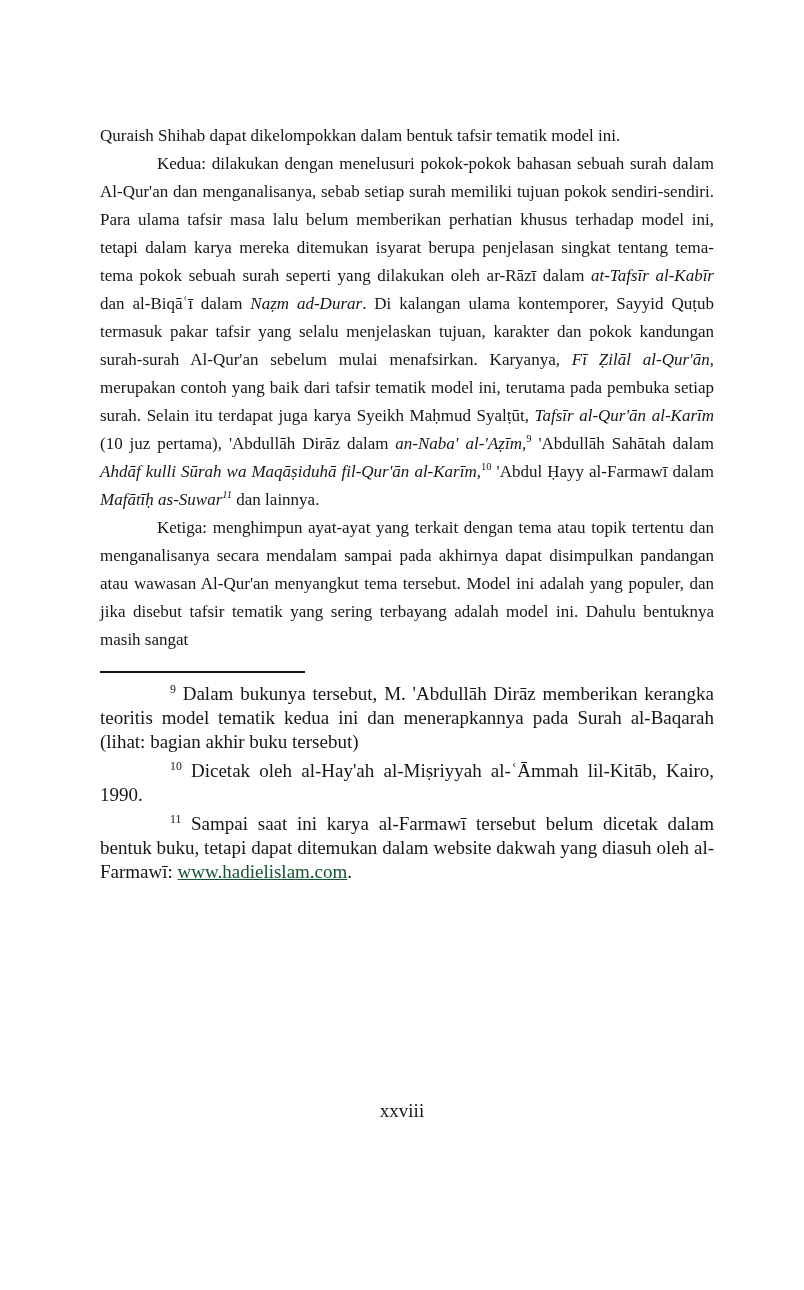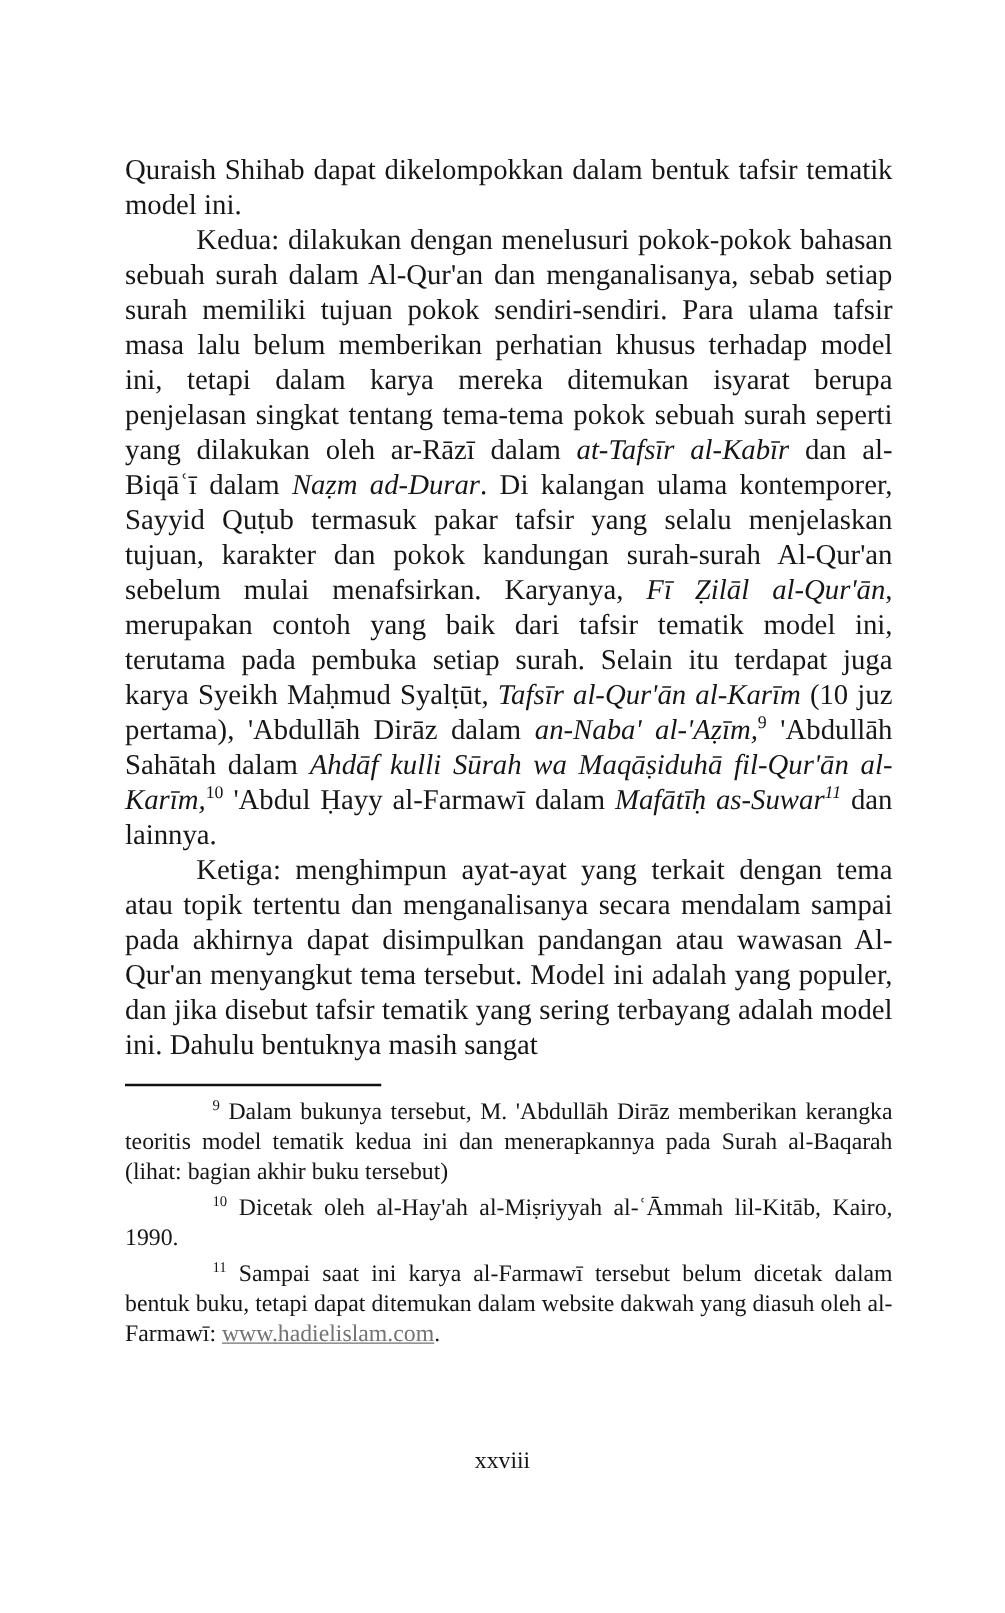--- a/index.html
+++ b/index.html
@@ -14,21 +14,21 @@
     color: #161616;
     overflow: hidden;
   }
   .content {
     position: absolute;
     left: 100px;
     top: 122px;
     width: 614px;
   }
   .body-text p.para {
-    font-size: 23px;
+    font-size: 17px;
     line-height: 28px;
     text-align: justify;
   }
   .body-text p.para.indent { text-indent: 57px; }
   .it { font-style: italic; margin-top: 32px; }
   sup {
     font-size: 0.62em;
     vertical-align: super;
     line-height: 0;
   }
@@ -45,21 +45,21 @@
     text-align: justify;
     text-indent: 70px;
   }
   .footnotes p.footnote + p.footnote { margin-top: 5px; }
   .link {
     text-decoration: underline;
     cursor: pointer;
   }
   .page-number {
     position: absolute;
-    top: 1155px;
+    top: 1097px;
     left: 0;
     width: 100%;
     text-align: center;
     font-size: 19px;
     line-height: 28px;
     color: #161616;
   }
 </style>
 </head>
 <body>
@@ -68,17 +68,17 @@
   <div class="content">
     <div class="body-text">
         <p class="para"><span>Quraish Shihab dapat dikelompokkan dalam bentuk tafsir tematik model ini.</span></p>
         <p class="para indent"><span>Kedua: dilakukan dengan menelusuri pokok-pokok bahasan sebuah surah dalam Al-Qur'an dan menganalisanya, sebab setiap surah memiliki tujuan pokok sendiri-sendiri. Para ulama tafsir masa lalu belum memberikan perhatian khusus terhadap model ini, tetapi dalam karya mereka ditemukan isyarat berupa penjelasan singkat tentang tema-tema pokok sebuah surah seperti yang dilakukan oleh ar-Rāzī dalam </span><span class="it">at-Tafsīr al-Kabīr</span><span> dan al-Biqāʿī dalam </span><span class="it">Naẓm ad-Durar</span><span>. Di kalangan ulama kontemporer, Sayyid Quṭub termasuk pakar tafsir yang selalu menjelaskan tujuan, karakter dan pokok kandungan surah-surah Al-Qur'an sebelum mulai menafsirkan. Karyanya, </span><span class="it">Fī Ẓilāl al-Qur'ān</span><span>, merupakan contoh yang baik dari tafsir tematik model ini, terutama pada pembuka setiap surah. Selain itu terdapat juga karya Syeikh Maḥmud Syalṭūt, </span><span class="it">Tafsīr al-Qur'ān al-Karīm</span><span> (10 juz pertama), 'Abdullāh Dirāz dalam </span><span class="it">an-Naba' al-'Aẓīm,</span><sup>9</sup><span> 'Abdullāh Sahātah dalam </span><span class="it">Ahdāf kulli Sūrah wa Maqāṣiduhā fil-Qur'ān al-Karīm,</span><sup>10</sup><span> 'Abdul Ḥayy al-Farmawī dalam </span><span class="it">Mafātīḥ as-Suwar</span><sup class="it">11</sup><span> dan lainnya.</span></p>
         <p class="para indent"><span>Ketiga: menghimpun ayat-ayat yang terkait dengan tema atau topik tertentu dan menganalisanya secara mendalam sampai pada akhirnya dapat disimpulkan pandangan atau wawasan Al-Qur'an menyangkut tema tersebut. Model ini adalah yang populer, dan jika disebut tafsir tematik yang sering terbayang adalah model ini. Dahulu bentuknya masih sangat</span></p>
       </div>
     <hr class="fnsep">
     <div class="footnotes">
         <p class="footnote"><sup>9</sup><span> Dalam bukunya tersebut, M. 'Abdullāh Dirāz memberikan kerangka teoritis model tematik kedua ini dan menerapkannya pada Surah al-Baqarah (lihat: bagian akhir buku tersebut)</span></p>
         <p class="footnote"><sup>10</sup><span> Dicetak oleh al-Hay'ah al-Miṣriyyah al-ʿĀmmah lil-Kitāb, Kairo, 1990.</span></p>
-        <p class="footnote"><sup>11</sup><span> Sampai saat ini karya al-Farmawī tersebut belum dicetak dalam bentuk buku, tetapi dapat ditemukan dalam website dakwah yang diasuh oleh al-Farmawī: </span><span class="link" style="color: #737373;">www.hadielislam.com</span><span>.</span></p>
+        <p class="footnote"><sup>11</sup><span> Sampai saat ini karya al-Farmawī tersebut belum dicetak dalam bentuk buku, tetapi dapat ditemukan dalam website dakwah yang diasuh oleh al-Farmawī: </span><span class="link" style="color: #14532d;">www.hadielislam.com</span><span>.</span></p>
       </div>
   </div>
   <div class="page-number">xxviii</div>
 </div>
 
 </body></html>

